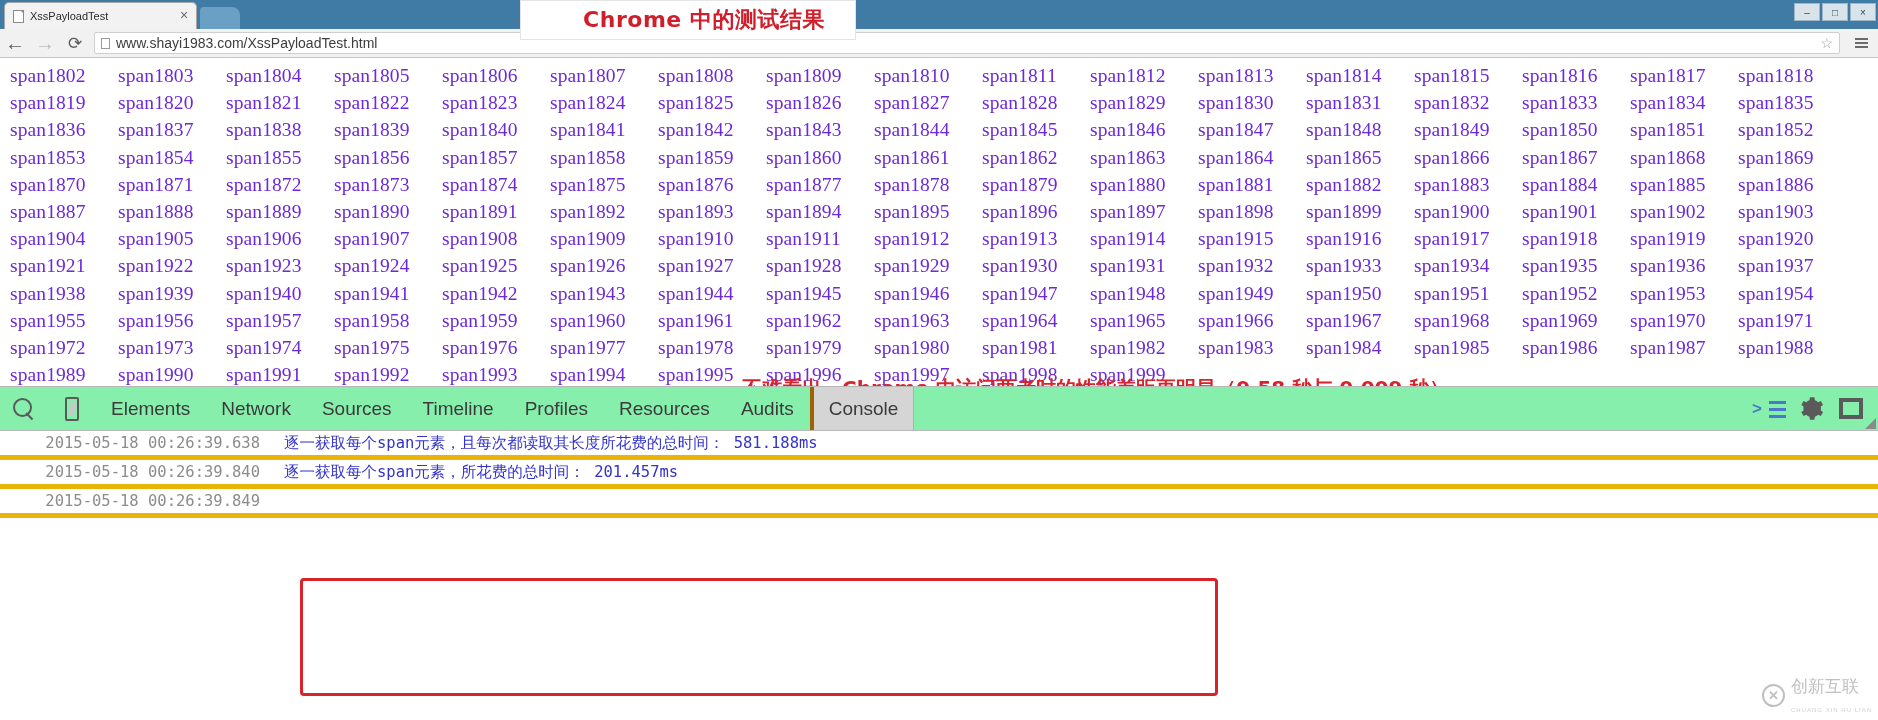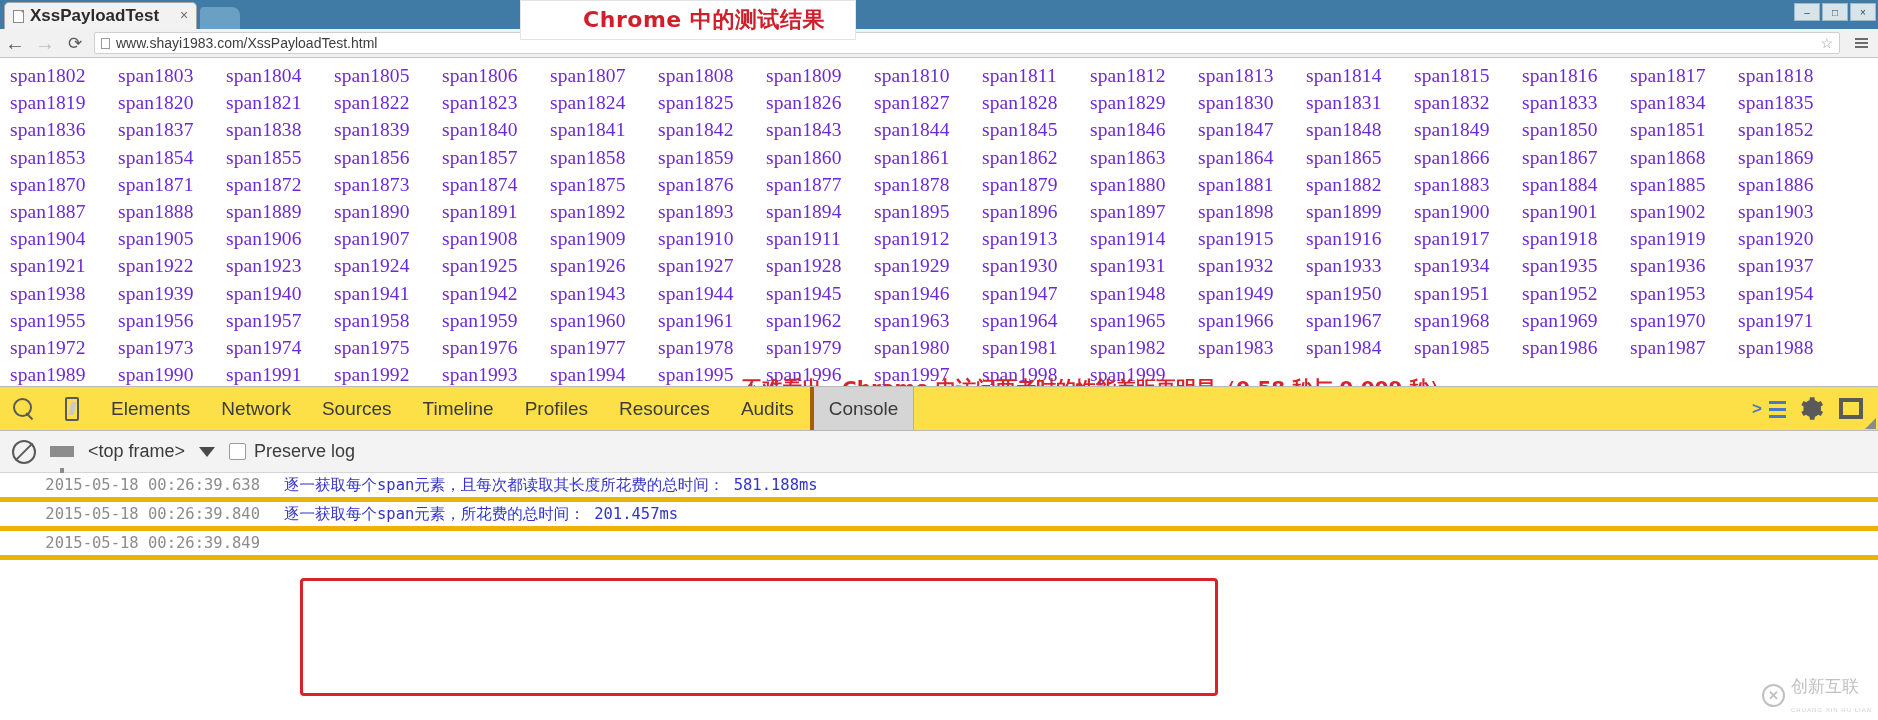--- a/index.html
+++ b/index.html
@@ -32,24 +32,23 @@
   .tab .page-icon {
     width: 11px; height: 13px; flex: 0 0 auto;
     border: 1px solid #8a8a8a; background: #fff;
     position: relative; margin-right: 6px;
   }
   .tab .page-icon:after {
     content: ""; position: absolute; right: -1px; top: -1px;
     border-left: 4px solid transparent; border-top: 4px solid #8a8a8a;
   }
   .tab-title {
-    font-size: 17px; color: #2b2b2b; white-space: nowrap;
+    font-size: 11px; color: #2b2b2b; white-space: nowrap;
     overflow: hidden; flex: 1 1 auto;
     font-family: "Liberation Sans", sans-serif;
-    font-weight: bold;
   }
   .tab-close {
     width: 16px; height: 16px; flex: 0 0 auto;
     color: #6d6d6d; font-size: 14px; line-height: 14px; text-align: center;
   }
   .tab-new {
     position: absolute; left: 200px; top: 7px; width: 40px; height: 22px;
     background: #69a0c4; border-radius: 4px 8px 0 0;
   }
 
@@ -135,21 +134,21 @@
 
   
   .arrow-svg { position: absolute; left: 980px; top: 420px; width: 220px; height: 150px; }
 
   
   .devtools {
     position: absolute; left: 0; top: 386px; width: 1878px; height: 334px;
     background: #ffffff; border-top: 1px solid #b7b7b7;
   }
   .dt-toolbar {
-    position: relative; height: 44px; background: #fde047;
+    position: relative; height: 44px; background: #86efac;
     border-bottom: 1px solid #b9b9b9;
     display: flex; align-items: stretch;
   }
   .dt-icon-btn {
     width: 48px; display: flex; align-items: center; justify-content: center;
   }
   .magnifier { width: 22px; height: 22px; position: relative; display: block; }
   .magnifier:before {
     content: ""; position: absolute; left: 0; top: 0;
     width: 15px; height: 15px; border: 2.4px solid #5a5a5a; border-radius: 50%;
@@ -372,34 +371,20 @@
             <path fill="#5a5a5a" d="M12 8.5a3.5 3.5 0 100 7 3.5 3.5 0 000-7zm9.3 3.5c0-.6-.05-1.15-.15-1.7l2-1.5-2-3.4-2.35.95a7.6 7.6 0 00-2.9-1.7L15.5 2h-4l-.4 2.65a7.6 7.6 0 00-2.9 1.7L5.85 5.4l-2 3.4 2 1.5c-.1.55-.15 1.1-.15 1.7s.05 1.15.15 1.7l-2 1.5 2 3.4 2.35-.95a7.6 7.6 0 002.9 1.7l.4 2.65h4l.4-2.65a7.6 7.6 0 002.9-1.7l2.35.95 2-3.4-2-1.5c.1-.55.15-1.1.15-1.7z"></path>
           </svg>
         </span>
         <span class="dt-icon-btn" style="width:34px">
           <span class="dock-icon"></span>
         </span>
       </div>
       <span class="dt-resize-corner"></span>
     </div>
 
-    <div class="dt-filterbar">
-      <span>
-        <span class="clear-icon"></span>
-      </span>
-      <span>
-        <span class="funnel-icon"></span>
-      </span>
-      <span class="frame-select">&lt;top frame&gt;</span>
-      <span class="caret-down"></span>
-      <span class="preserve-wrap">
-        <span class="chk"></span>
-        <span class="preserve-label">Preserve log</span>
-      </span>
-    </div>
 
     <div class="console-list" id="console-list">
         <div class="console-row">
           <span class="console-ts">2015-05-18 00:26:39.638</span>
           <span class="console-msg">逐一获取每个span元素，且每次都读取其长度所花费的总时间： 581.188ms</span>
         </div>
         <div class="console-row">
           <span class="console-ts">2015-05-18 00:26:39.840</span>
           <span class="console-msg">逐一获取每个span元素，所花费的总时间： 201.457ms</span>
         </div>

